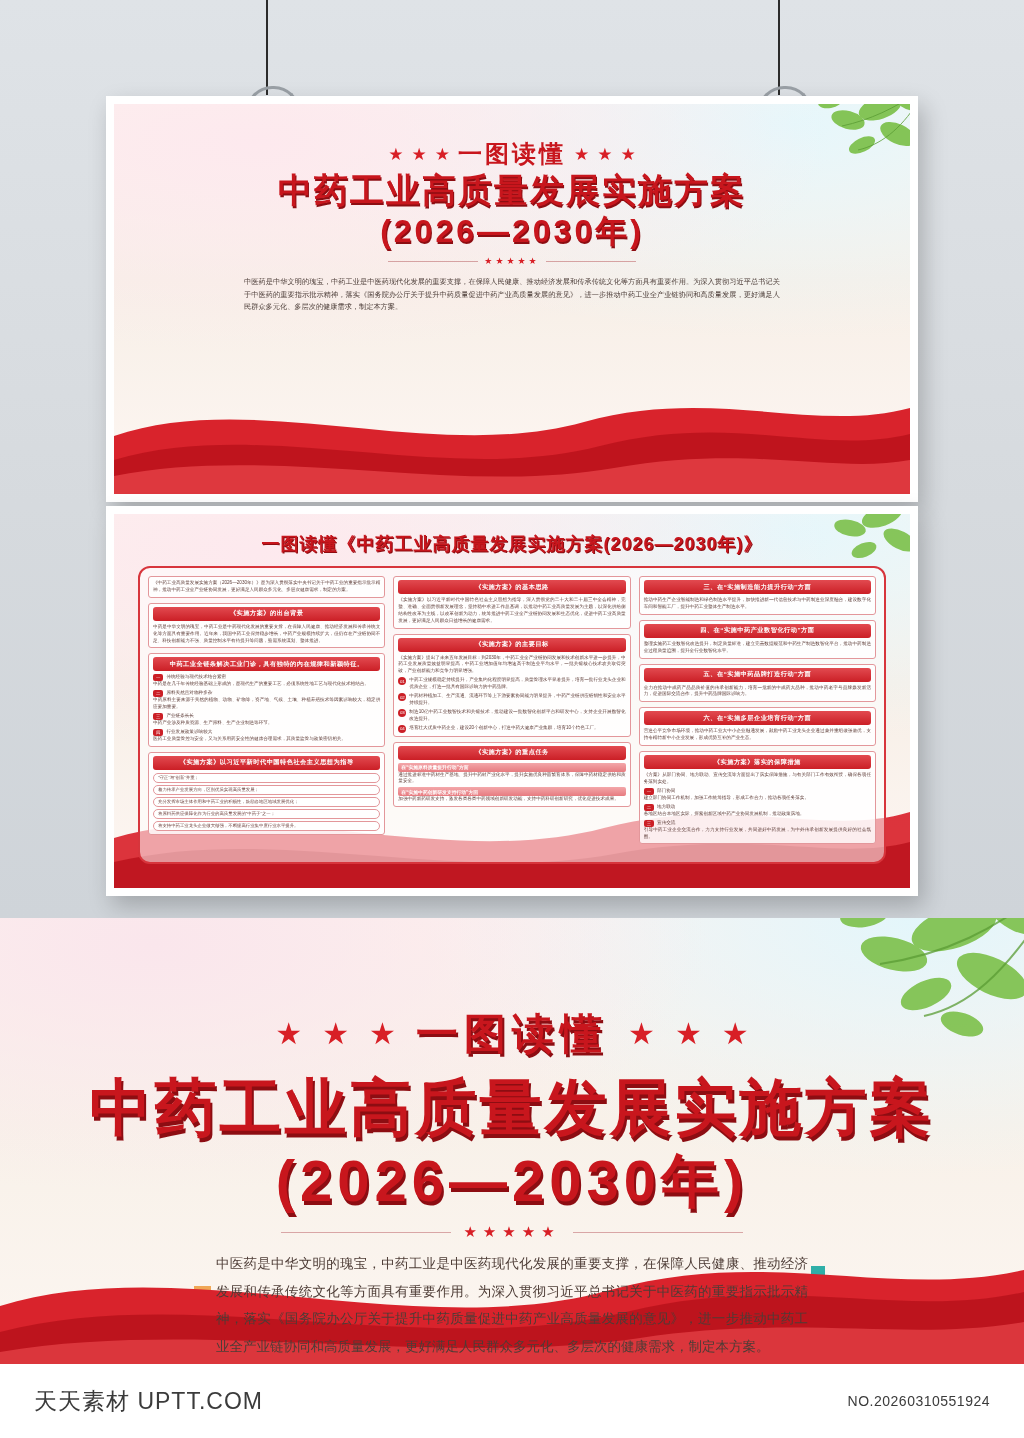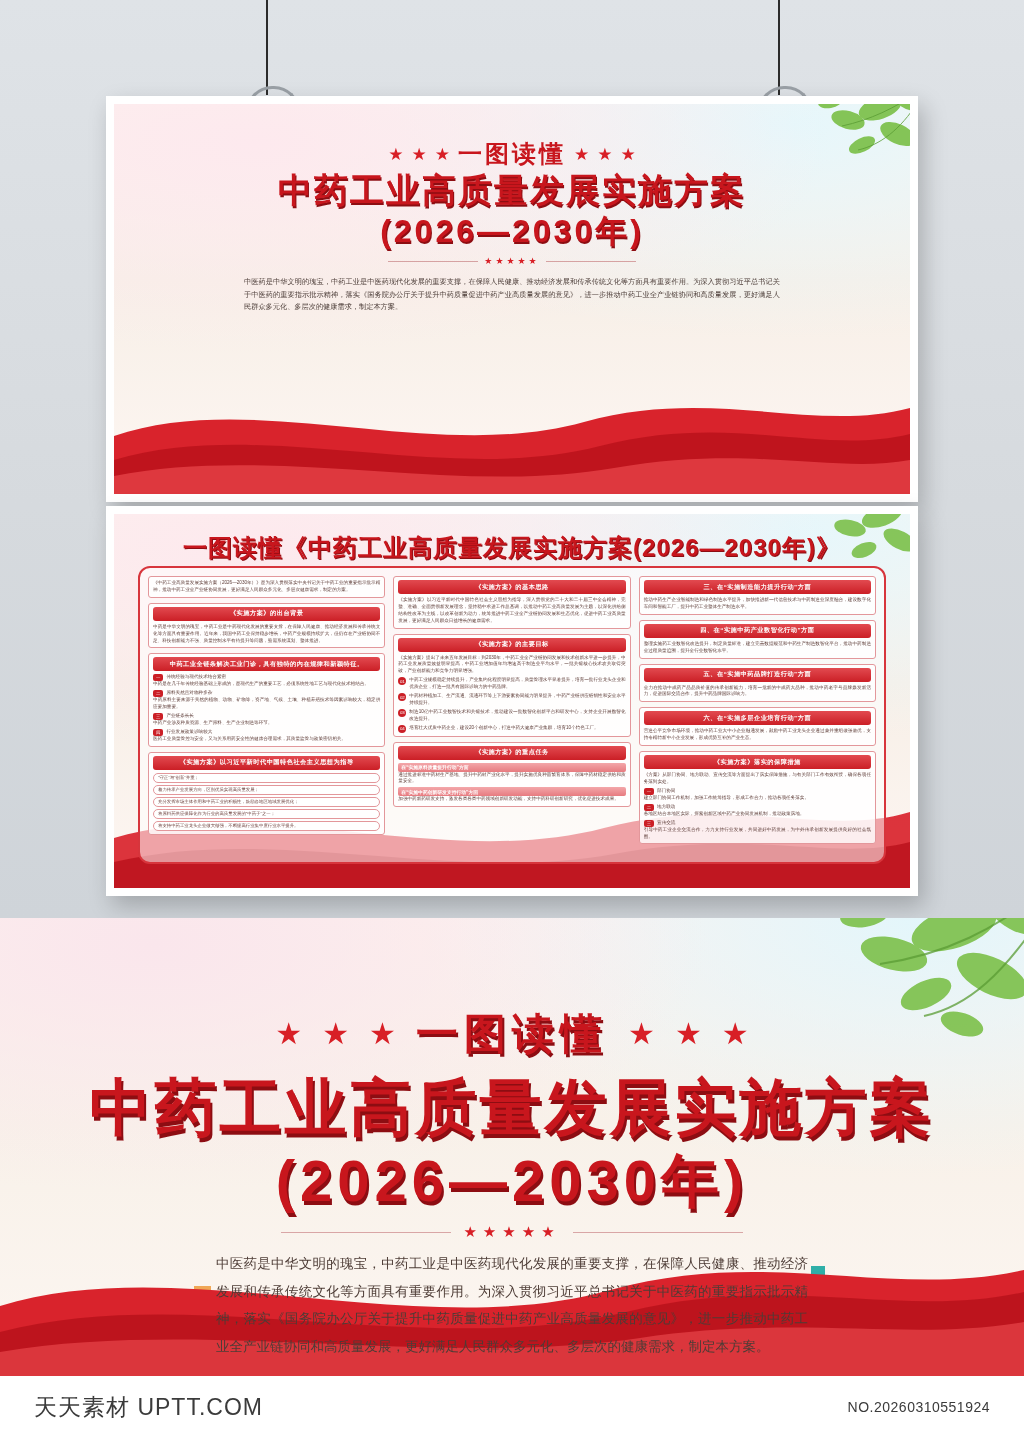--- a/index.html
+++ b/index.html
@@ -82,21 +82,21 @@
   .p-divider .ln{width:90px;height:1px;background:#d6a2a2;}
   .p-divider .ds{color:#d81f26;font-size:9px;letter-spacing:3px;}
   .p-body{
     position:absolute;left:130px;right:130px;top:172px;
     font-size:7.2px;line-height:1.75;color:#4a3b36;text-align:justify;
   }
 
   
   .c-head{
     position:absolute;left:0;right:0;top:18px;text-align:center;
-    color:#c8161d;font-size:24px;font-weight:bold;letter-spacing:1px;
+    color:#c8161d;font-size:18px;font-weight:bold;letter-spacing:1px;
     text-shadow:1px 1px 0 #8d0d12;
   }
   .chart-frame{
     position:absolute;left:24px;right:24px;top:52px;bottom:24px;
     border:2px solid #d7353c;border-radius:12px;
     background:rgba(255,255,255,0.55);
     display:flex;gap:8px;padding:8px;box-sizing:border-box;
   }
   .col{flex:1;display:flex;flex-direction:column;gap:5px;min-width:0;}
   .blk{
@@ -160,21 +160,21 @@
   .hero-div .ln{width:170px;height:1px;background:#d9a6a6;}
   .hero-div .ds{color:#d81f26;font-size:15px;letter-spacing:6px;}
   .hero-body{
     position:absolute;left:216px;right:216px;top:332px;
     font-size:13.5px;line-height:2.05;color:#4d3c36;text-align:justify;
   }
   .hero-city{position:absolute;left:0;right:0;bottom:62px;height:150px;}
   .hero-ribbon{position:absolute;left:0;right:0;bottom:62px;height:150px;}
 
   .footer{
-    position:absolute;left:0;bottom:0;width:1024px;height:62px;
+    position:absolute;left:0;bottom:0;width:1024px;height:74px;
     background:#fff;display:flex;align-items:center;justify-content:space-between;
     padding:0 34px;box-sizing:border-box;
   }
   .footer .fl{font-size:23px;color:#3b3b3b;letter-spacing:1px;}
   .footer .fr{font-size:14px;color:#3b3b3b;letter-spacing:.5px;}
 </style>
 </head>
 <body>
 
 <div class="mock-area">

